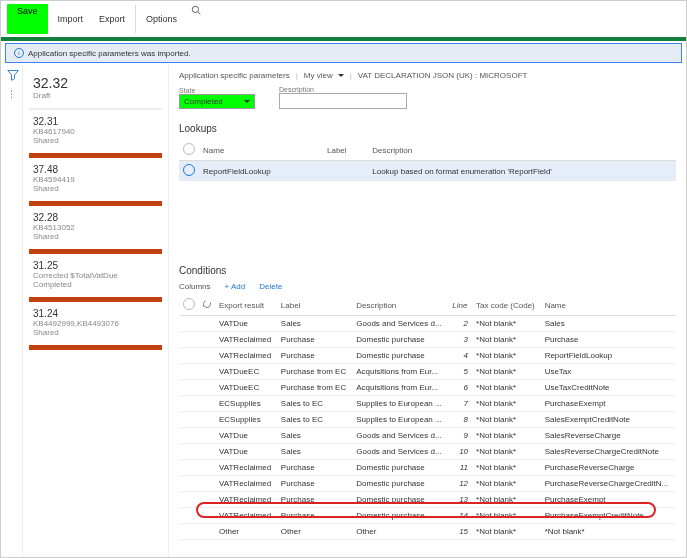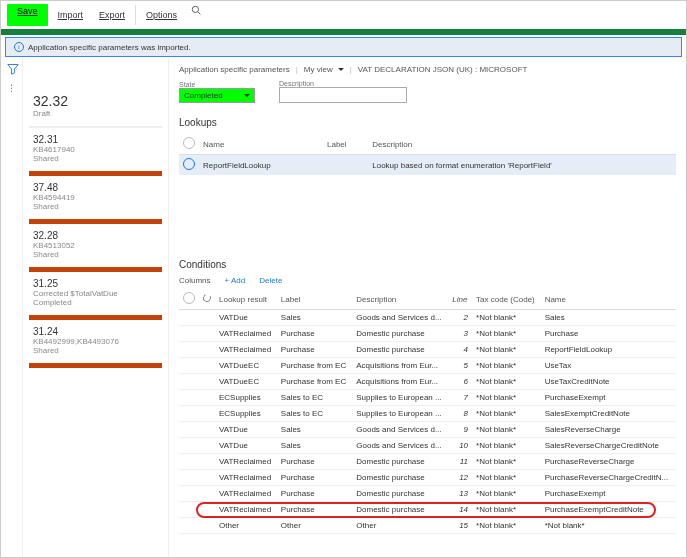--- a/index.html
+++ b/index.html
@@ -1,37 +1,37 @@
 <!DOCTYPE html>
 <html><head>
 <meta charset="utf-8">
 <style>
   * { box-sizing: border-box; margin: 0; padding: 0; font-family: "Segoe UI", Arial, sans-serif; }
   body { width: 687px; height: 558px; font-size: 9px; color: #333; background: #fff; border: 1px solid #ccc; overflow: hidden; position: relative; }
   .shadow { position:absolute; top:0; left:0; right:0; bottom:0; box-shadow: 2px 2px 6px rgba(0,0,0,0.3); pointer-events:none;}
   
-  .toolbar { height: 34px; border-bottom: 6px solid #15803d; display: flex; align-items: stretch; padding: 0 4px; gap: 0; text-decoration: underline; }
+  .toolbar { height: 40px; border-bottom: 4px solid #15803d; display: flex; align-items: stretch; padding: 0 4px; gap: 0; }
   .tb-item { padding: 4px 8px; font-size: 9px; color: #333; cursor: pointer; display:flex; align-items:center; }
   .tb-save { background: #0f0; color: #000; padding: 2px 10px; margin:3px 2px; border-radius:1px; }
   .tb-sep { width: 1px; background: #ddd; margin: 4px 2px; }
   .tb-search { padding:4px 6px; color:#555; }
   
   .infobar { background: #e5ecf3; border: 1px solid #3b82f6; padding: 4px 8px; font-size: 8px; display:flex; align-items:center; gap:4px; margin: 2px 4px;}
   .infobar .ic { width:10px; height:10px; border:1px solid #2078d4; border-radius:50%; display:inline-flex; align-items:center; justify-content:center; font-size:6px; color:#2078d4;}
   
   .body { display: flex; height: calc(100% - 44px); }
   .left-rail { width: 22px; border-right: 1px solid #eee; display:flex; flex-direction:column; align-items:center; padding-top:4px; gap:10px;}
   .funnel { width:10px; height:10px; color:#2078d4; }
   
   .versions { width: 146px; border-right: 1px solid #eee; padding: 4px 6px; overflow-y:auto; }
   .v-group { border-bottom: 5px solid #c2410c; padding: 6px 4px 8px 4px;}
   .v-ver { font-size: 10px; color:#333; }
   .v-sub { font-size: 8px; color:#888; }
   .v-first .v-ver { font-size: 14px; font-weight:400; }
-  .v-first { border-bottom: 2px solid #eee; margin-top: 24px;}
+  .v-first { border-bottom: 2px solid #eee;}
   
   .main { flex: 1; padding: 6px 10px; overflow-y:auto; position:relative; }
   .crumb { font-size: 8px; color: #555; display:flex; align-items:center; gap:6px; }
   .crumb .d { color:#bbb; }
   .crumb .seg { cursor:pointer;}
   .crumb .myv { display:inline-flex; align-items:center; gap:2px;justify-content:flex-end;}
   .fields { display: flex; gap: 24px; margin-top: 6px; align-items: flex-end;}
   .fld label { font-size: 7px; color: #777; display:block;}
   .sel-state { background: #0f0; padding: 2px 4px; width: 76px; display:flex; justify-content:space-between; align-items:center; font-size:8px; border:1px solid #999;}
   .desc-input { width: 128px; height: 16px; border: 1px solid #aaa; background:#fff;}
@@ -173,21 +173,21 @@
     <div class="cond-bar">
       <span class="cols">Columns</span>
       <span>+ Add</span>
       <span>Delete</span>
     </div>
     <table class="tbl cond-tbl">
       <thead>
           <tr>
         <th><span class="lookup-ring"></span></th>
         <th><span class="refresh-ic"></span></th>
-        <th>Lookup result</th>
+        <th>Export result</th>
         <th>Label</th>
         <th>Description</th>
         <th class="num">Line</th>
         <th>Tax code (Code)</th>
         <th>Name</th>
       </tr>
         </thead>
       <tbody id="cond-body">
           <tr>
             <td></td>

